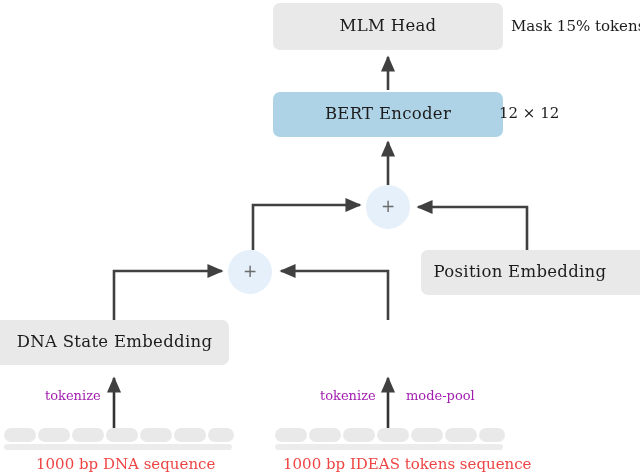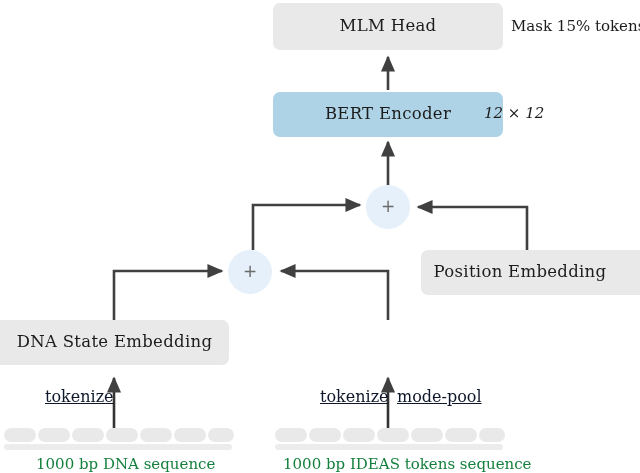--- a/index.html
+++ b/index.html
@@ -55,30 +55,29 @@
 
   .anno {
     position: absolute;
     font-size: 15px;
     color: #1c1c1c;
     white-space: nowrap;
     line-height: 1;
   }
   .edge-label {
     position: absolute;
-    font-size: 16px;
-    color: #0f172a;
+    font-size: 13px;
+    color: #a21caf;
     white-space: nowrap;
     line-height: 1;
-    text-decoration: underline;
   }
   .caption {
     position: absolute;
     font-size: 15px;
-    color: #15803d;
+    color: #ef4444;
     white-space: nowrap;
     line-height: 1;
   }
 
   
   .track { position: absolute; }
   .track-bar {
     position: absolute;
     left: 0;
     bottom: 0;
@@ -153,27 +152,27 @@
   <div class="plus" style="left:228px; top:250px;">
     <span class="plus-glyph">+</span>
   </div>
 
   <div class="plus" style="left:366px; top:185px;">
     <span class="plus-glyph">+</span>
   </div>
 
   <div class="anno" style="left:511px; top:19px;">Mask 15% tokens</div>
 
-  <div class="anno" style="left:484px; top:106px;font-style:italic;">12 × 12</div>
+  <div class="anno" style="left:499px; top:106px;">12 × 12</div>
 
   <div class="edge-label" style="left:45px; top:389px;">tokenize</div>
 
   <div class="edge-label" style="left:320px; top:389px;">tokenize</div>
 
-  <div class="edge-label" style="left:397px; top:389px;">mode-pool</div>
+  <div class="edge-label" style="left:406px; top:389px;">mode-pool</div>
 
   <div class="track" style="left:4px; top:428px; width:228px; height:22px;">
     <div class="track-pill" style="left:0px;   width:32px;"></div>
     <div class="track-pill" style="left:34px;  width:32px;"></div>
     <div class="track-pill" style="left:68px;  width:32px;"></div>
     <div class="track-pill" style="left:102px; width:32px;"></div>
     <div class="track-pill" style="left:136px; width:32px;"></div>
     <div class="track-pill" style="left:170px; width:32px;"></div>
     <div class="track-pill" style="left:204px; width:26px;"></div>
     <div class="track-bar"></div>

